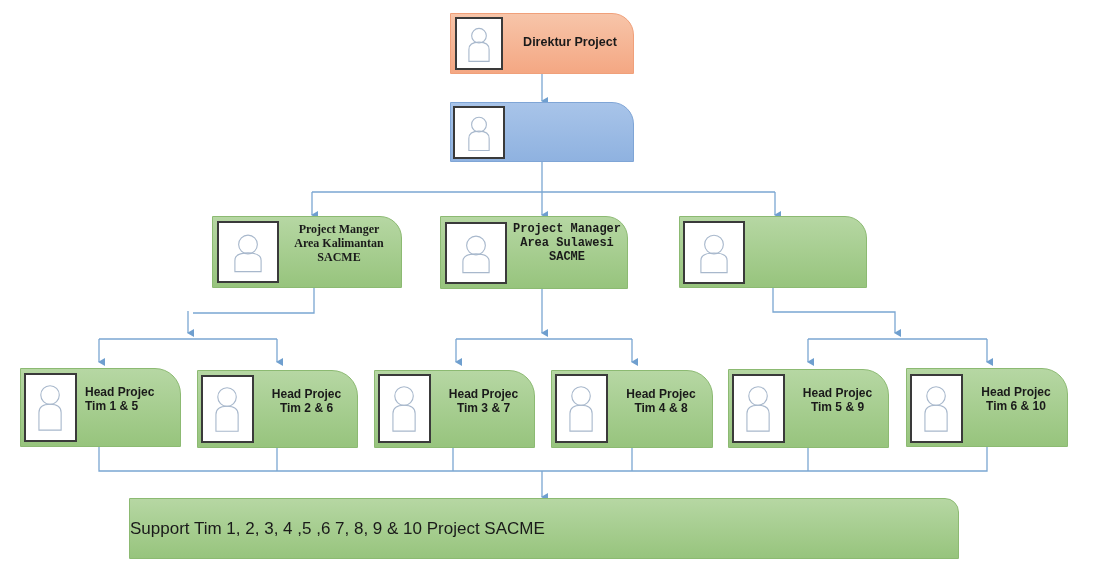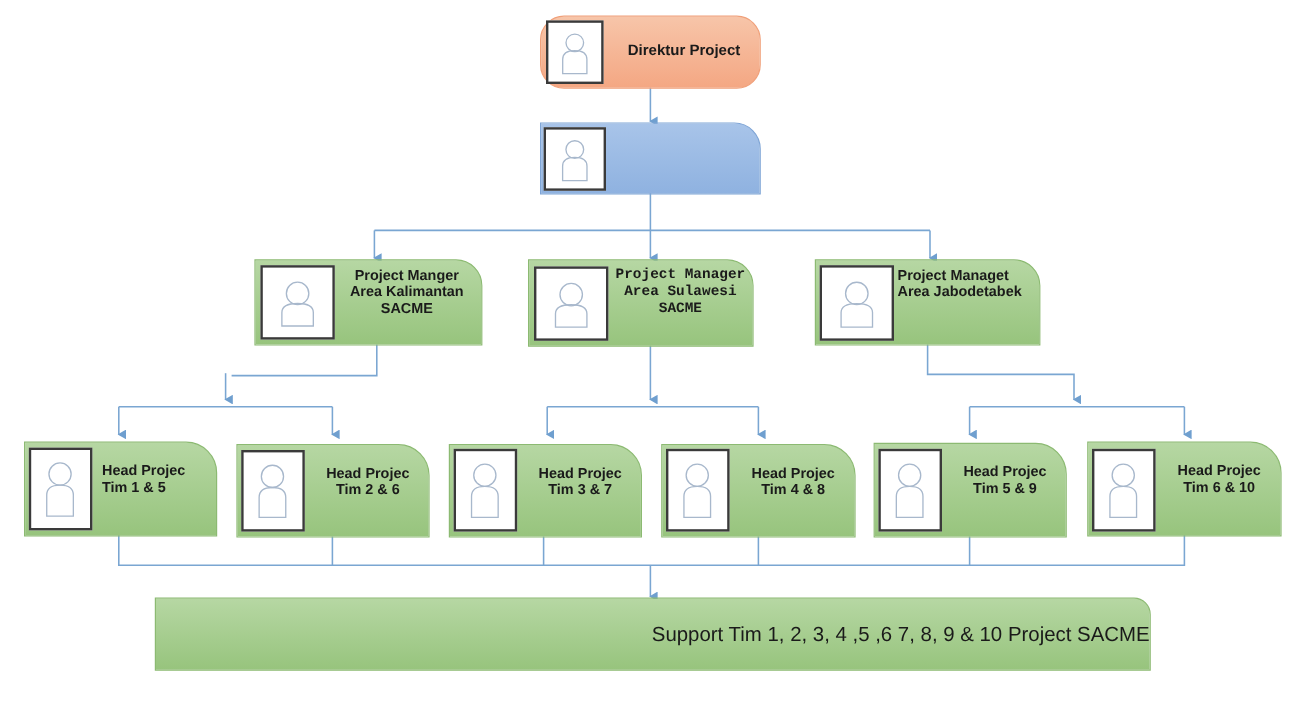--- a/index.html
+++ b/index.html
@@ -8,21 +8,21 @@
   #lines { position: absolute; left: 0; top: 0; width: 1094px; height: 584px; }
   .box { position: absolute; box-sizing: border-box; border-top-right-radius: 22px; }
   .box.orange { background: linear-gradient(#f7c5a9, #f4a783); border: 1.5px solid #f0a07a; }
   .box.blue { background: linear-gradient(#a8c4e9, #8fb2e0); border: 1.5px solid #7fa5d6; }
   .box.green { background: linear-gradient(#b6d7a3, #97c47d); border: 1.5px solid #8cba72; }
   .photo { position: absolute; box-sizing: border-box; background: #fff; border: 2px solid #3a3a3a; }
   .photo svg { width: 100%; height: 100%; display: block; }
   .label { position: absolute; font-weight: bold; color: #1a1a1a; text-align: center;
            font-size: 12px; line-height: 14px; white-space: pre-line; }
   .support-label { position: absolute; left: 0; right: 0; top: 50%; transform: translateY(-50%);
-                   text-align: right; font-size: 17px; color: #1a1a1a; }
+                   text-align: left; font-size: 17px; color: #1a1a1a; }
 </style>
 </head>
 <body>
 
 <svg id="lines" xmlns="http://www.w3.org/2000/svg">
   <defs>
     <marker id="arr" markerWidth="8" markerHeight="8" refX="4" refY="6" orient="auto" markerUnits="userSpaceOnUse">
       <path d="M0,0 L8,0 L4,7 Z" fill="#6f9fcf"></path>
     </marker>
   </defs>
@@ -53,40 +53,40 @@
 
     <path d="M99,446 L99,471 L987,471 L987,446"></path>
     <path d="M277,447 L277,471"></path>
     <path d="M453,447 L453,471"></path>
     <path d="M632,447 L632,471"></path>
     <path d="M808,447 L808,471"></path>
     <path d="M542,471 L542,497" marker-end="url(#arr)"></path>
   </g>
 </svg>
 
-<div class="box orange" style="left:450px; top:13px; width:184px; height:61px;border-radius:20px;">
+<div class="box orange" style="left:450px; top:13px; width:184px; height:61px;">
   <div class="photo" style="left:4px; top:3px; width:48px; height:53px;">
     <svg viewBox="0 0 48 53">
         <circle cx="24" cy="18" r="8" fill="none" stroke="#a8b8cc" stroke-width="1.2"></circle>
         <path d="M13,46 L13,33 Q13,25 24,25 Q35,25 35,33 L35,46 Z" fill="none" stroke="#a8b8cc" stroke-width="1.2"></path>
       </svg>
   </div>
   <div class="label" style="left:60px; right:4px; top:21px; font-size:12.5px;">Direktur Project</div>
 </div>
 
 <div class="box blue" style="left:450px; top:102px; width:184px; height:60px;">
   <div class="photo" style="left:2px; top:3px; width:52px; height:53px;">
     <svg viewBox="0 0 52 53">
         <circle cx="26" cy="18" r="8" fill="none" stroke="#a8b8cc" stroke-width="1.2"></circle>
         <path d="M15,46 L15,33 Q15,25 26,25 Q37,25 37,33 L37,46 Z" fill="none" stroke="#a8b8cc" stroke-width="1.2"></path>
       </svg>
   </div>
 </div>
 
-<div class="box green" style="left:212px; top:216px; width:190px; height:72px;">
+<div class="box green" style="left:212px; top:216px; width:190px; height:72px;font-family:Liberation Serif, serif;">
   <div class="photo" style="left:4px; top:4px; width:62px; height:62px;">
     <svg viewBox="0 0 62 62">
         <circle cx="31" cy="23" r="10" fill="none" stroke="#a8b8cc" stroke-width="1.2"></circle>
         <path d="M17,52 L17,40 Q17,32 31,32 Q45,32 45,40 L45,52 Z" fill="none" stroke="#a8b8cc" stroke-width="1.2"></path>
       </svg>
   </div>
   <div class="label" style="left:68px; right:4px; top:5px;">Project Manger
 Area  Kalimantan
 SACME</div>
 </div>
@@ -103,22 +103,20 @@
 SACME</div>
 </div>
 
 <div class="box green" style="left:679px; top:216px; width:188px; height:72px;">
   <div class="photo" style="left:3px; top:4px; width:62px; height:63px;">
     <svg viewBox="0 0 62 63">
         <circle cx="31" cy="23" r="10" fill="none" stroke="#a8b8cc" stroke-width="1.2"></circle>
         <path d="M17,53 L17,40 Q17,32 31,32 Q45,32 45,40 L45,53 Z" fill="none" stroke="#a8b8cc" stroke-width="1.2"></path>
       </svg>
   </div>
-  <div class="label" style="left:68px; right:10px; top:5px; text-align:left;">Project Managet
-Area Jabodetabek</div>
 </div>
 
 <div class="box green" style="left:20px; top:368px; width:161px; height:79px; border-top-right-radius:26px;">
   <div class="photo" style="left:3px; top:4px; width:53px; height:69px;">
     <svg viewBox="0 0 53 69">
         <circle cx="26" cy="21" r="10" fill="none" stroke="#a8b8cc" stroke-width="1.2"></circle>
         <path d="M14,59 L14,40 Q14,31 26,31 Q38,31 38,40 L38,59 Z" fill="none" stroke="#a8b8cc" stroke-width="1.2"></path>
       </svg>
   </div>
   <div class="label" style="left:64px; right:4px; top:16px; text-align:left;">Head Projec

